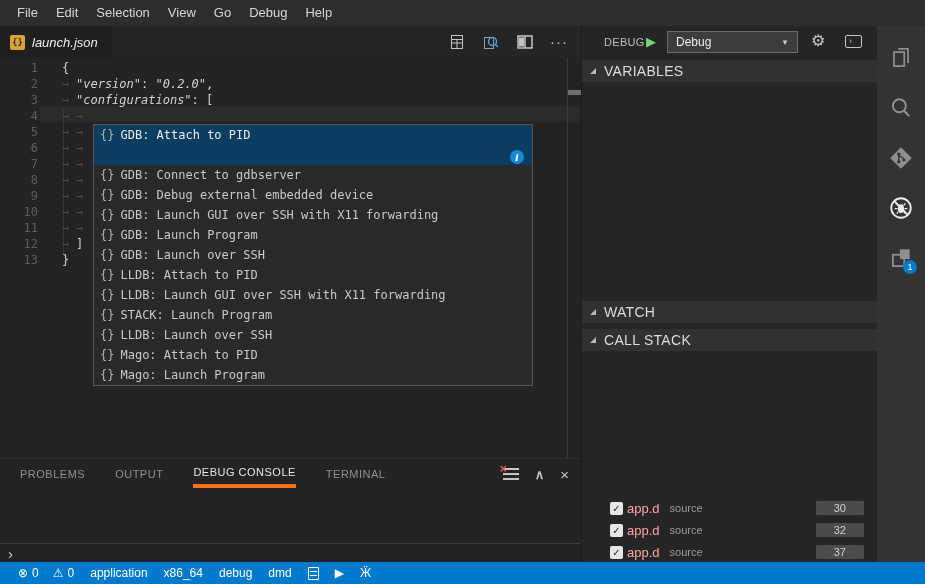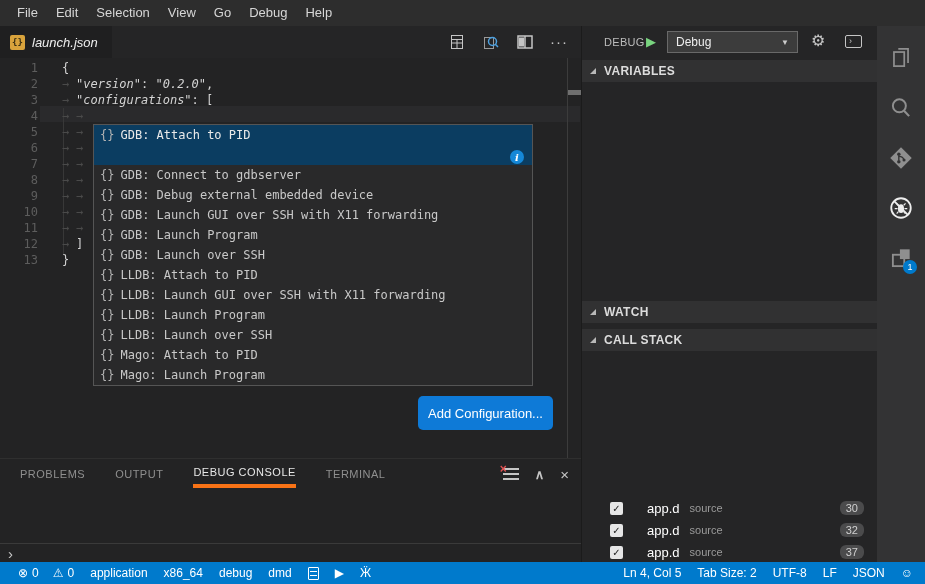--- a/index.html
+++ b/index.html
@@ -58,26 +58,26 @@
   .dbg-toolbar { position:absolute; left:0; top:0; width:296px; height:32px; display:flex; align-items:center; }
   .dbg-label { position:absolute; left:22px; font-size:11px; color:#bdbdbd; letter-spacing:0.3px; }
   .play-btn { position:absolute; left:64px; top:8px; color:#79d47f; font-size:13px; line-height:16px; }
   .cfg-select { position:absolute; left:85px; top:5px; width:131px; height:22px; background:#3c3c3c; border:1px solid #696969; display:flex; align-items:center; padding:0 8px; }
   .cfg-value { font-size:12px; color:#eeeeee; flex:1; }
   .cfg-arrow { font-size:8px; color:#cccccc; }
   .gear { position:absolute; left:229px; top:5px; font-size:16px; color:#c5c5c5; }
   .console-toggle { position:absolute; left:263px; top:9px; width:17px; height:13px; border:1px solid #c5c5c5; border-radius:2px; color:#c5c5c5; font-size:9px; line-height:11px; padding-left:3px; }
   .section-header { position:absolute; left:0; width:296px; height:22px; background:#313132; display:flex; align-items:center; }
   .twistie { width:0; height:0; border-bottom:6px solid #b8b8b8; border-left:6px solid transparent; margin:0 8px 0 8px; }
-  .section-title { font-size:12px; font-weight:bold; letter-spacing:0.3px; color:#dcdcdc; }
+  .section-title { font-size:14px; font-weight:normal; letter-spacing:0.3px; color:#dcdcdc; }
   .bp-row { position:absolute; left:0; width:296px; height:22px; display:flex; align-items:center; }
   .bp-check { width:13px; height:13px; background:#e6e6e6; border-radius:2px; margin-left:28px; color:#222; font-size:10px; line-height:13px; text-align:center; }
-  .bp-file { font-size:13px; color:#ffffff; margin-left:24px; }
+  .bp-file { font-size:13px; color:#fca5a5; margin-left:4px; }
   .bp-origin { font-size:11px; color:#9a9a9a; margin-left:10px; flex:1; }
-  .bp-line { background:#4b4b4c; color:#d0d0d0; font-size:11px; border-radius:6px; padding:1px 6px; margin-right:14px; }
+  .bp-line { background:#4b4b4c; color:#d0d0d0; font-size:11px; border-radius:1px; padding:1px 18px; margin-right:14px; }
   
   .activitybar { position:absolute; left:877px; top:26px; width:48px; height:536px; background:#333334; }
   .ab-item { position:absolute; left:0; width:48px; height:48px; display:flex; align-items:center; justify-content:center; }
   .ab-badge { position:absolute; left:26px; top:26px; width:14px; height:14px; border-radius:50%; background:#007acc; color:#fff; font-size:9px; display:flex; align-items:center; justify-content:center; }
   
   .statusbar { position:absolute; left:0; top:562px; width:925px; height:22px; background:#007acc; display:flex; align-items:center; justify-content:space-between; color:#fff; font-size:12px; }
   .sb-left { display:flex; align-items:center; gap:16px; padding-left:18px; }
   .sb-right { display:flex; align-items:center; gap:16px; padding-right:12px; }
   .sb-group { display:flex; align-items:center; gap:4px; }
   .sb-icon { font-size:12px; line-height:12px; }
@@ -195,37 +195,36 @@
       <div class="sr">
           <span class="sg-icon">{}</span>
           <span>LLDB: Attach to PID</span>
         </div>
       <div class="sr">
           <span class="sg-icon">{}</span>
           <span>LLDB: Launch GUI over SSH with X11 forwarding</span>
         </div>
       <div class="sr">
           <span class="sg-icon">{}</span>
-          <span>LLDB: Launch Program</span>
+          <span>STACK: Launch Program</span>
         </div>
       <div class="sr">
           <span class="sg-icon">{}</span>
           <span>LLDB: Launch over SSH</span>
         </div>
       <div class="sr">
           <span class="sg-icon">{}</span>
           <span>Mago: Attach to PID</span>
         </div>
       <div class="sr">
           <span class="sg-icon">{}</span>
           <span>Mago: Launch Program</span>
         </div>
     </div>
 
-    <button class="add-config">Add Configuration...</button>
   </div>
 
   <div class="panel">
     <div class="panel-tabs">
       <span class="ptab">PROBLEMS</span>
       <span class="ptab">OUTPUT</span>
       <span class="ptab active">DEBUG CONSOLE</span>
       <span class="ptab">TERMINAL</span>
     </div>
     <div class="panel-actions">
@@ -335,23 +334,15 @@
         <span>0</span>
       </span>
       <span>application</span>
       <span>x86_64</span>
       <span>debug</span>
       <span>dmd</span>
       <span class="doc-icon"></span>
       <span class="sb-icon">▶</span>
       <span class="sb-icon">Ӝ</span>
     </div>
-    <div class="sb-right">
-      <span>Ln 4, Col 5</span>
-      <span>Tab Size: 2</span>
-      <span>UTF-8</span>
-      <span>LF</span>
-      <span>JSON</span>
-      <span class="sb-icon">☺</span>
-    </div>
   </div>
 
 </div>
 
 </body></html>

